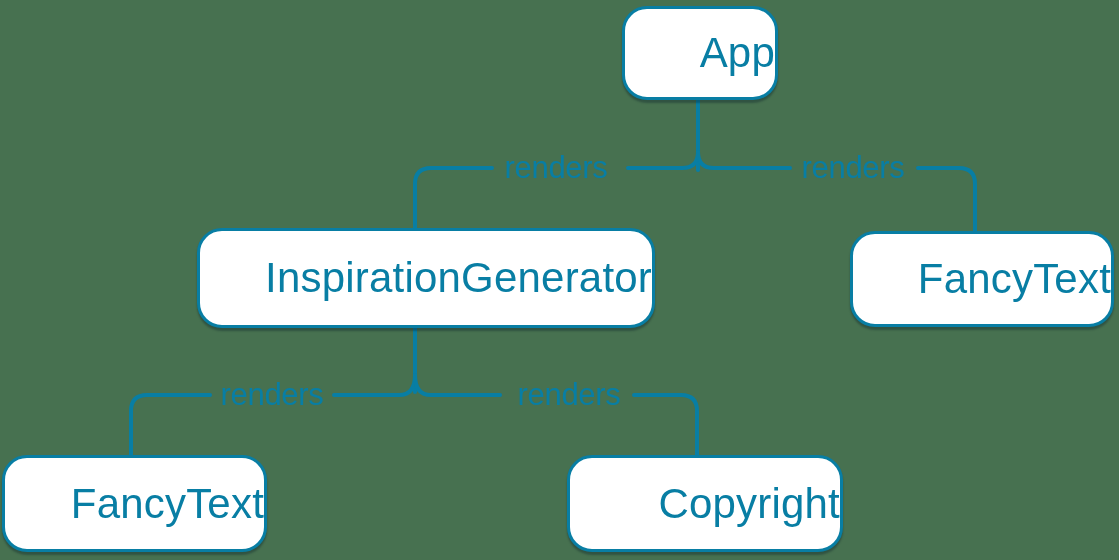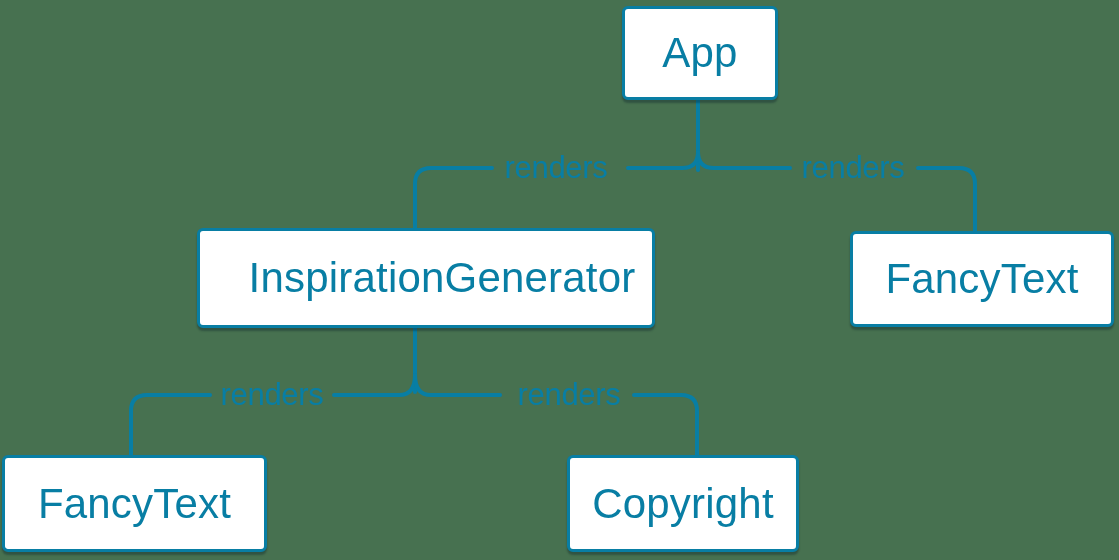--- a/index.html
+++ b/index.html
@@ -23,35 +23,35 @@
     fill: none;
     stroke: #087EA4;
     stroke-width: 4;
     stroke-linecap: round;
   }
   .node {
     position: absolute;
     box-sizing: border-box;
     background: #FFFFFF;
     border: 3.5px solid #087EA4;
-    border-radius: 6px;
+    border-radius: 25px;
     display: flex;
     align-items: center;
-    justify-content: center;
+    justify-content: flex-end;
     color: #087EA4;
     font-size: 42px;
     font-weight: 500;
     letter-spacing: 0.2px;
     box-shadow: 0 3px 2px rgba(10, 30, 40, 0.35);
   }
   .node-app                   { left: 622px; top: 6px;   width: 156px; height: 94px;  }
   .node-inspiration-generator { left: 197px; top: 228px; width: 458px; height: 100px; padding-left: 32px; }
   .node-fancy-text-top        { left: 850px; top: 231px; width: 264px; height: 96px;  }
   .node-fancy-text-bottom     { left: 2px;   top: 455px; width: 265px; height: 97px;  }
-  .node-copyright             { left: 567px; top: 455px; width: 232px; height: 97px;  }
+  .node-copyright             { left: 567px; top: 455px; width: 276px; height: 97px;  }
   .edge-label {
     position: absolute;
     transform: translate(-50%, -50%);
     color: #087EA4;
     font-size: 31px;
     font-weight: 400;
     letter-spacing: -0.3px;
     white-space: nowrap;
   }
   .edge-label-top-left     { left: 556px; top: 168px; }

